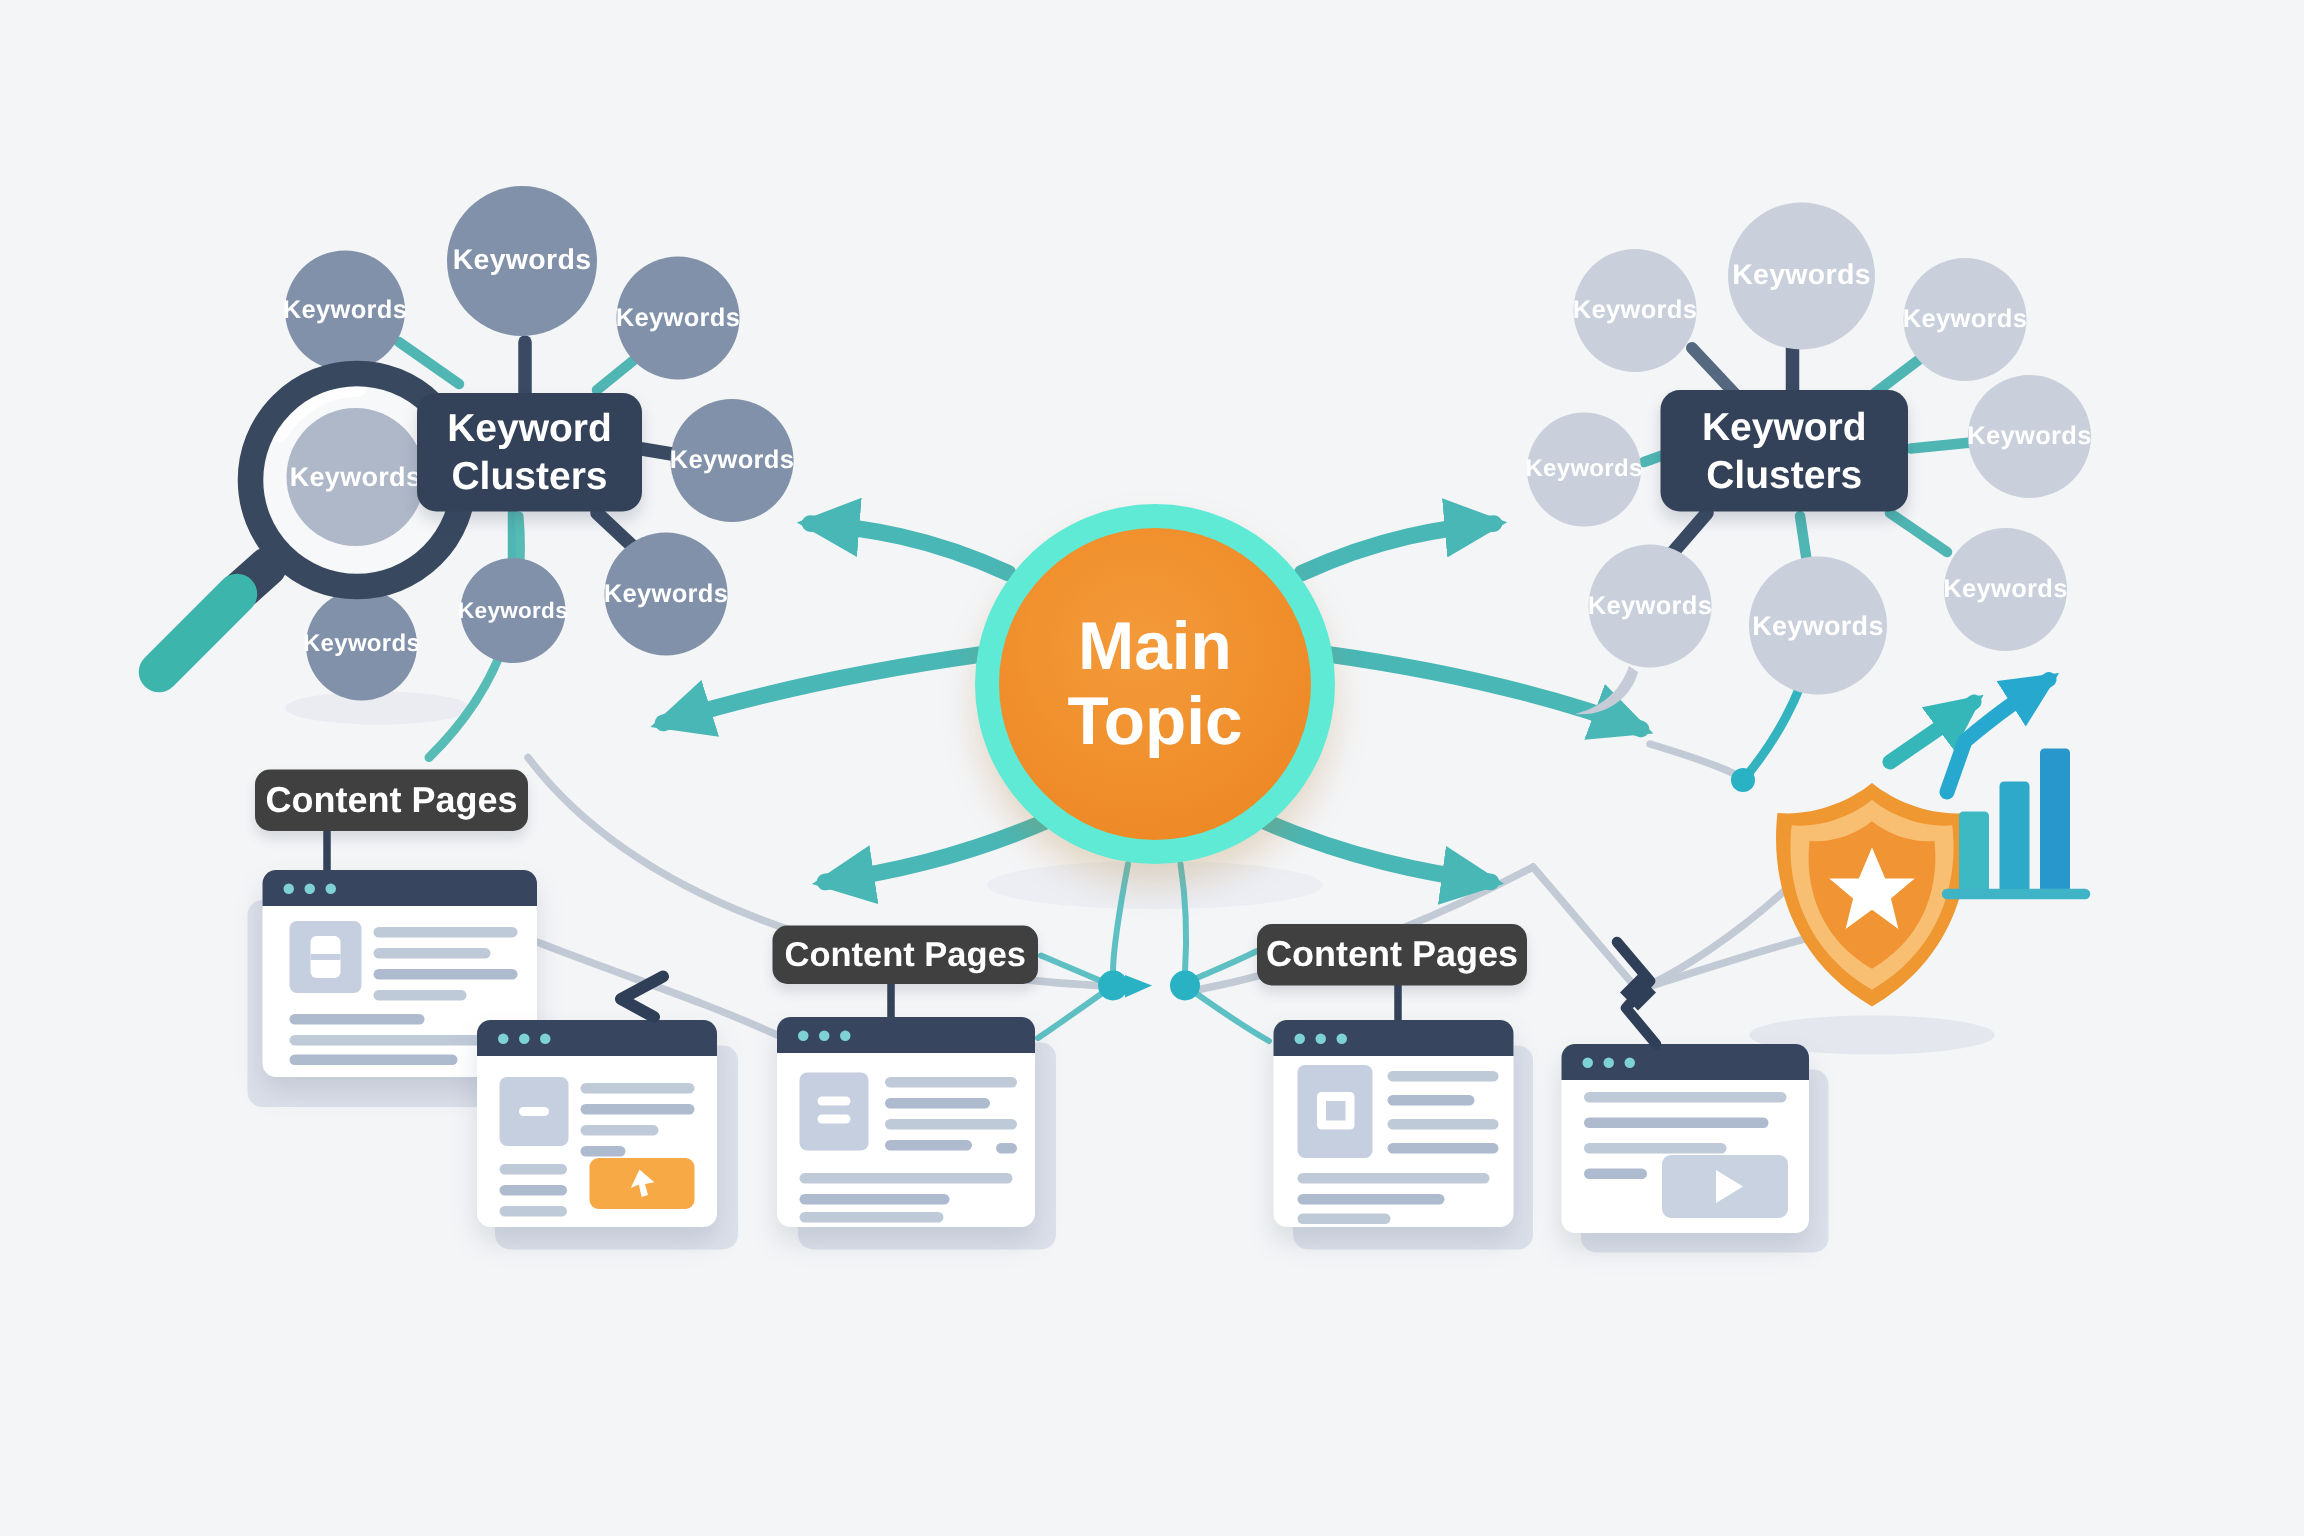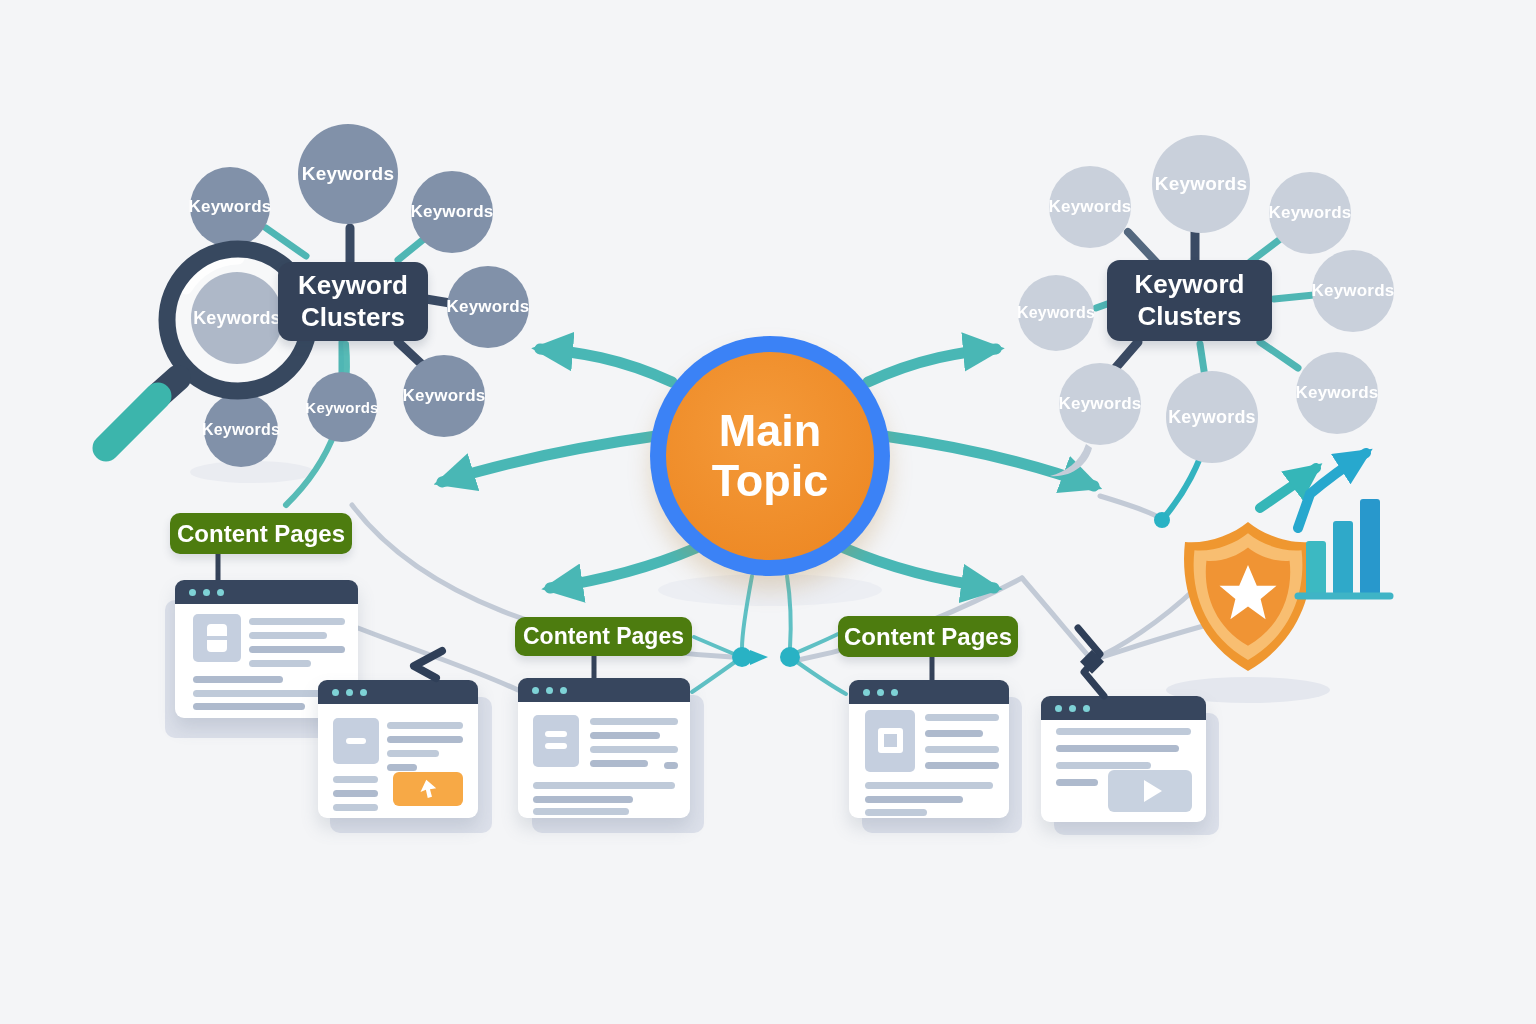--- a/index.html
+++ b/index.html
@@ -11,26 +11,26 @@
   .kw{position:absolute;border-radius:50%;display:flex;align-items:center;justify-content:center;
       color:#fff;font-weight:700;text-align:center;letter-spacing:.2px;}
   .kw.left{background:#8191a9;}
   .kw.left.inglass{background:#8c9ab1;}
   .kw.right{background:#c9d0db;}
 
   
   .clusterbox{position:absolute;background:#344259;color:#fff;font-weight:700;border-radius:13px;
       display:flex;align-items:center;justify-content:center;text-align:center;line-height:1.2;
       box-shadow:0 6px 10px rgba(52,66,89,.18);}
-  .cplabel{position:absolute;background:#4d7c0f;color:#fff;font-weight:700;border-radius:10px;
+  .cplabel{position:absolute;background:#404040;color:#fff;font-weight:700;border-radius:10px;
       display:flex;align-items:center;justify-content:center;box-shadow:0 5px 8px rgba(52,66,89,.15);}
 
   
   .mainring{position:absolute;left:650px;top:336px;width:240px;height:240px;border-radius:50%;
-      background:#3b82f6;box-shadow:0 14px 22px rgba(180,130,60,.25);}
+      background:#5eead4;box-shadow:0 14px 22px rgba(180,130,60,.25);}
   .maincore{position:absolute;left:16px;top:16px;right:16px;bottom:16px;border-radius:50%;
       background:radial-gradient(circle at 45% 38%,#f49a3a 0%,#ee8a26 75%);
       display:flex;align-items:center;justify-content:center;}
   .maincore span{color:#fff;font-weight:700;font-size:45px;line-height:1.12;text-align:center;width:160px;}
 
   
   .shadowcard{position:absolute;background:#dce0ea;border-radius:10px;}
   .win{position:absolute;background:#fff;border-radius:9px;box-shadow:0 10px 18px rgba(90,104,130,.18);}
   .win .head{position:absolute;left:0;top:0;right:0;height:24px;background:#37465e;border-radius:9px 9px 0 0;}
   .dot{position:absolute;top:9px;width:7px;height:7px;border-radius:50%;background:#7ed2d6;}

